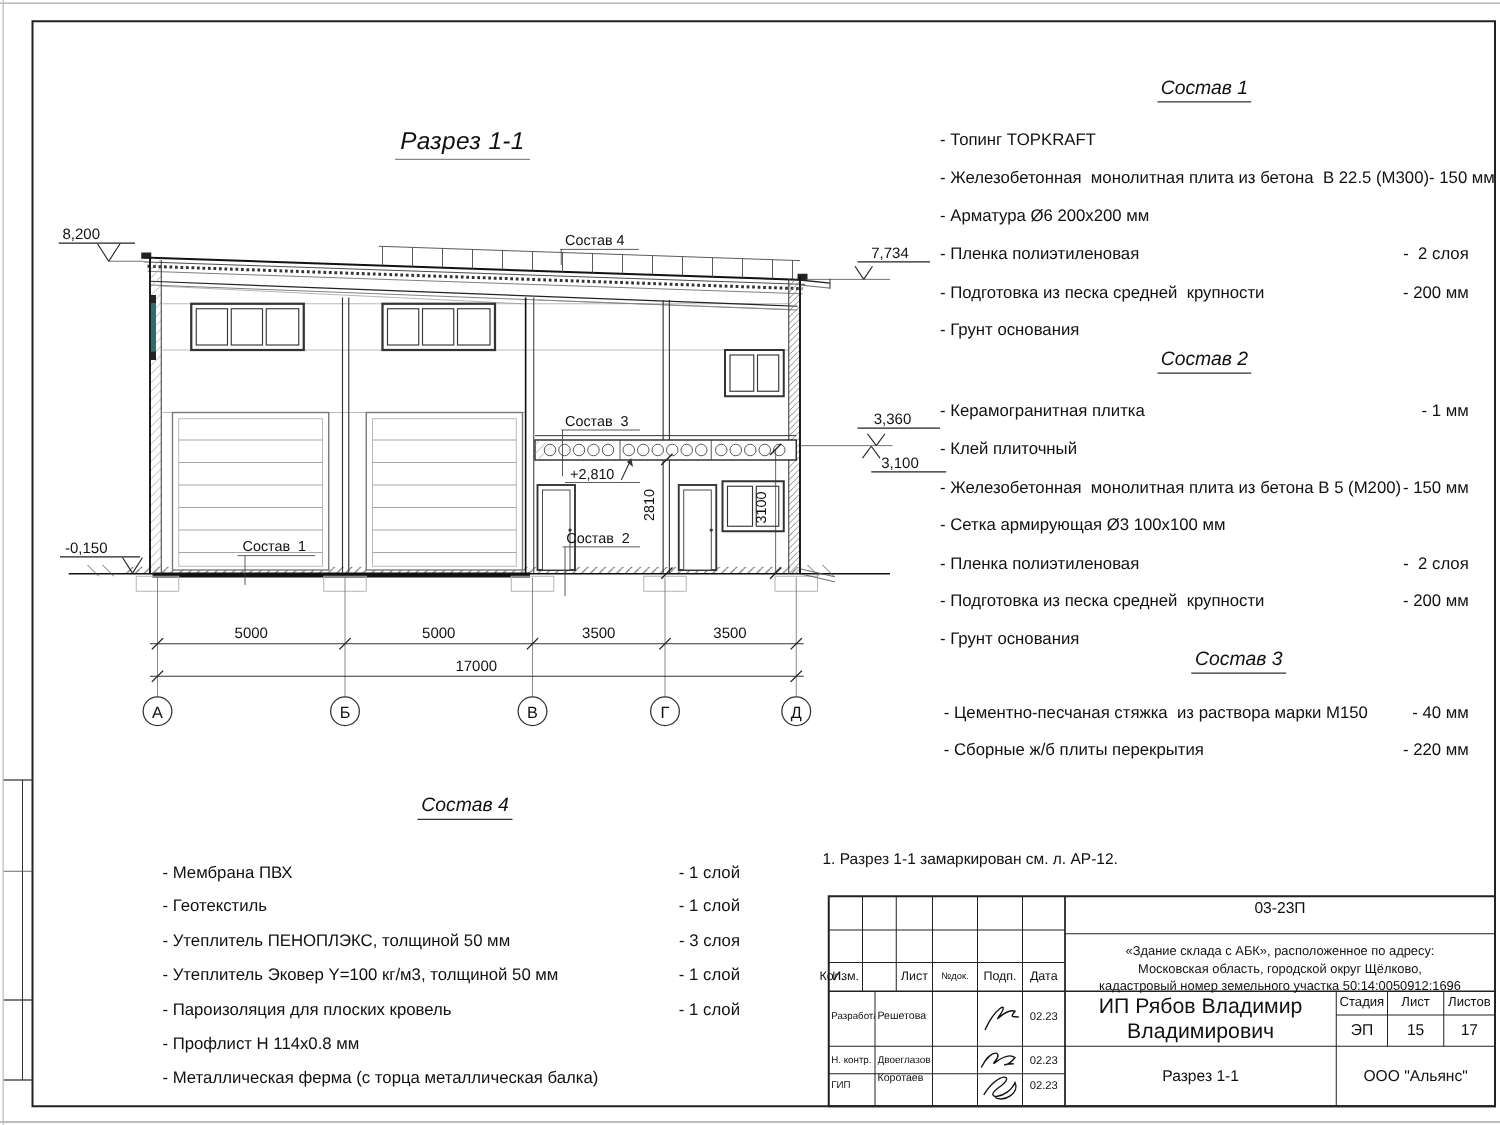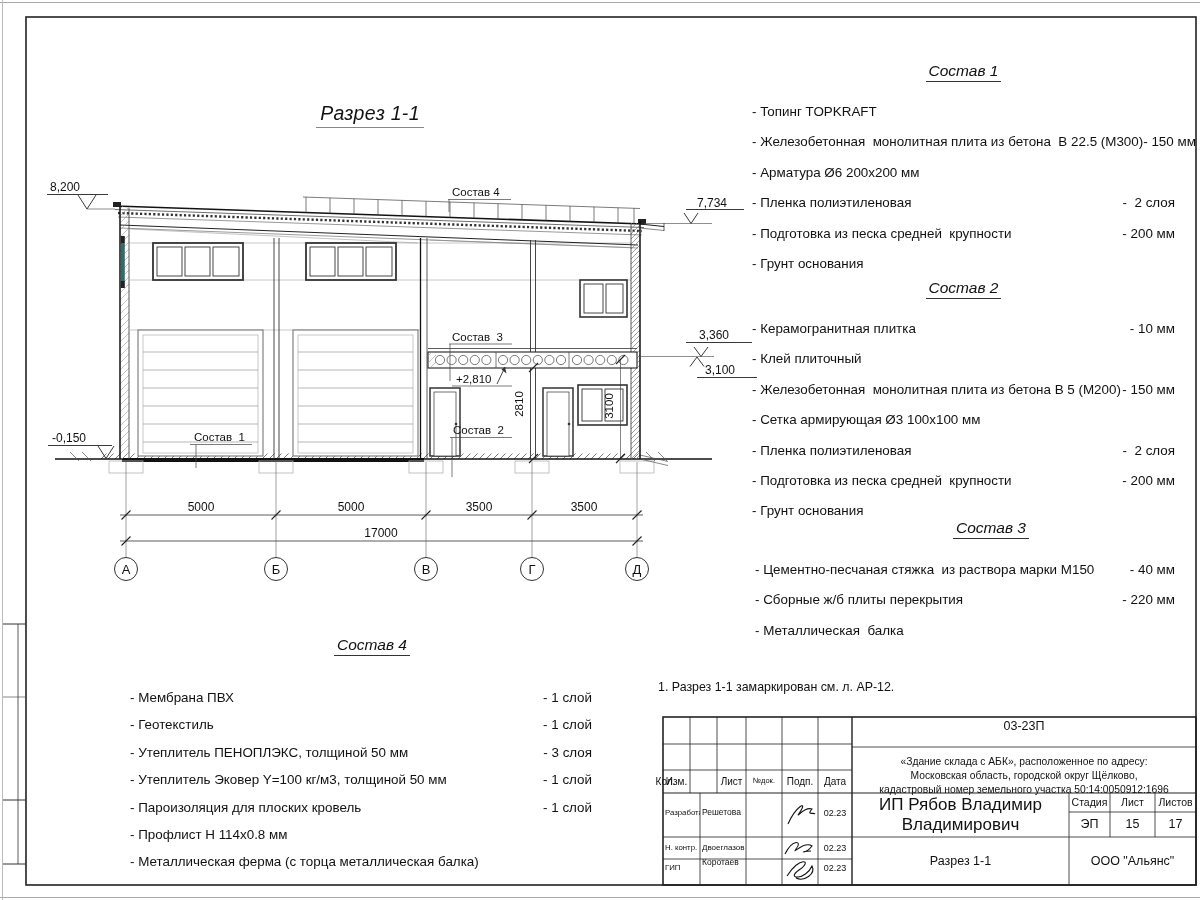--- a/index.html
+++ b/index.html
@@ -386,21 +386,21 @@
           <span class="vl"></span>
         </div>
     </div>
   </div>
 
   <div class="comp" style="left:752px;top:279px;width:423px;">
     <div class="comp-title-row"><span class="comp-title">Состав 2</span></div>
     <div class="rows">
       <div class="crow">
           <span class="nm">- Керамогранитная плитка</span>
-          <span class="vl">- 10 мм</span>
+          <span class="vl">- 1 мм</span>
         </div>
       <div class="crow">
           <span class="nm">- Клей плиточный</span>
           <span class="vl"></span>
         </div>
       <div class="crow">
           <span class="nm">- Железобетонная  монолитная плита из бетона В 5 (М200)</span>
           <span class="vl">- 150 мм</span>
         </div>
       <div class="crow">
@@ -425,24 +425,20 @@
   <div class="comp" style="left:755px;top:519px;width:420px;">
     <div class="comp-title-row"><span class="comp-title" style="left:26px;">Состав 3</span></div>
     <div class="rows" style="margin-top:14px;">
       <div class="crow">
           <span class="nm">- Цементно-песчаная стяжка  из раствора марки М150</span>
           <span class="vl">- 40 мм</span>
         </div>
       <div class="crow">
           <span class="nm">- Сборные ж/б плиты перекрытия</span>
           <span class="vl">- 220 мм</span>
-        </div>
-      <div class="crow">
-          <span class="nm">- Металлическая  балка</span>
-          <span class="vl"></span>
         </div>
     </div>
   </div>
 
   <div class="comp comp-b" style="left:130px;top:636px;width:462px;">
     <div class="comp-title-row"><span class="comp-title" style="left:11px;">Состав 4</span></div>
     <div class="rows" style="margin-top:26px;">
       <div class="crow">
           <span class="nm">- Мембрана ПВХ</span>
           <span class="vl">- 1 слой</span>

